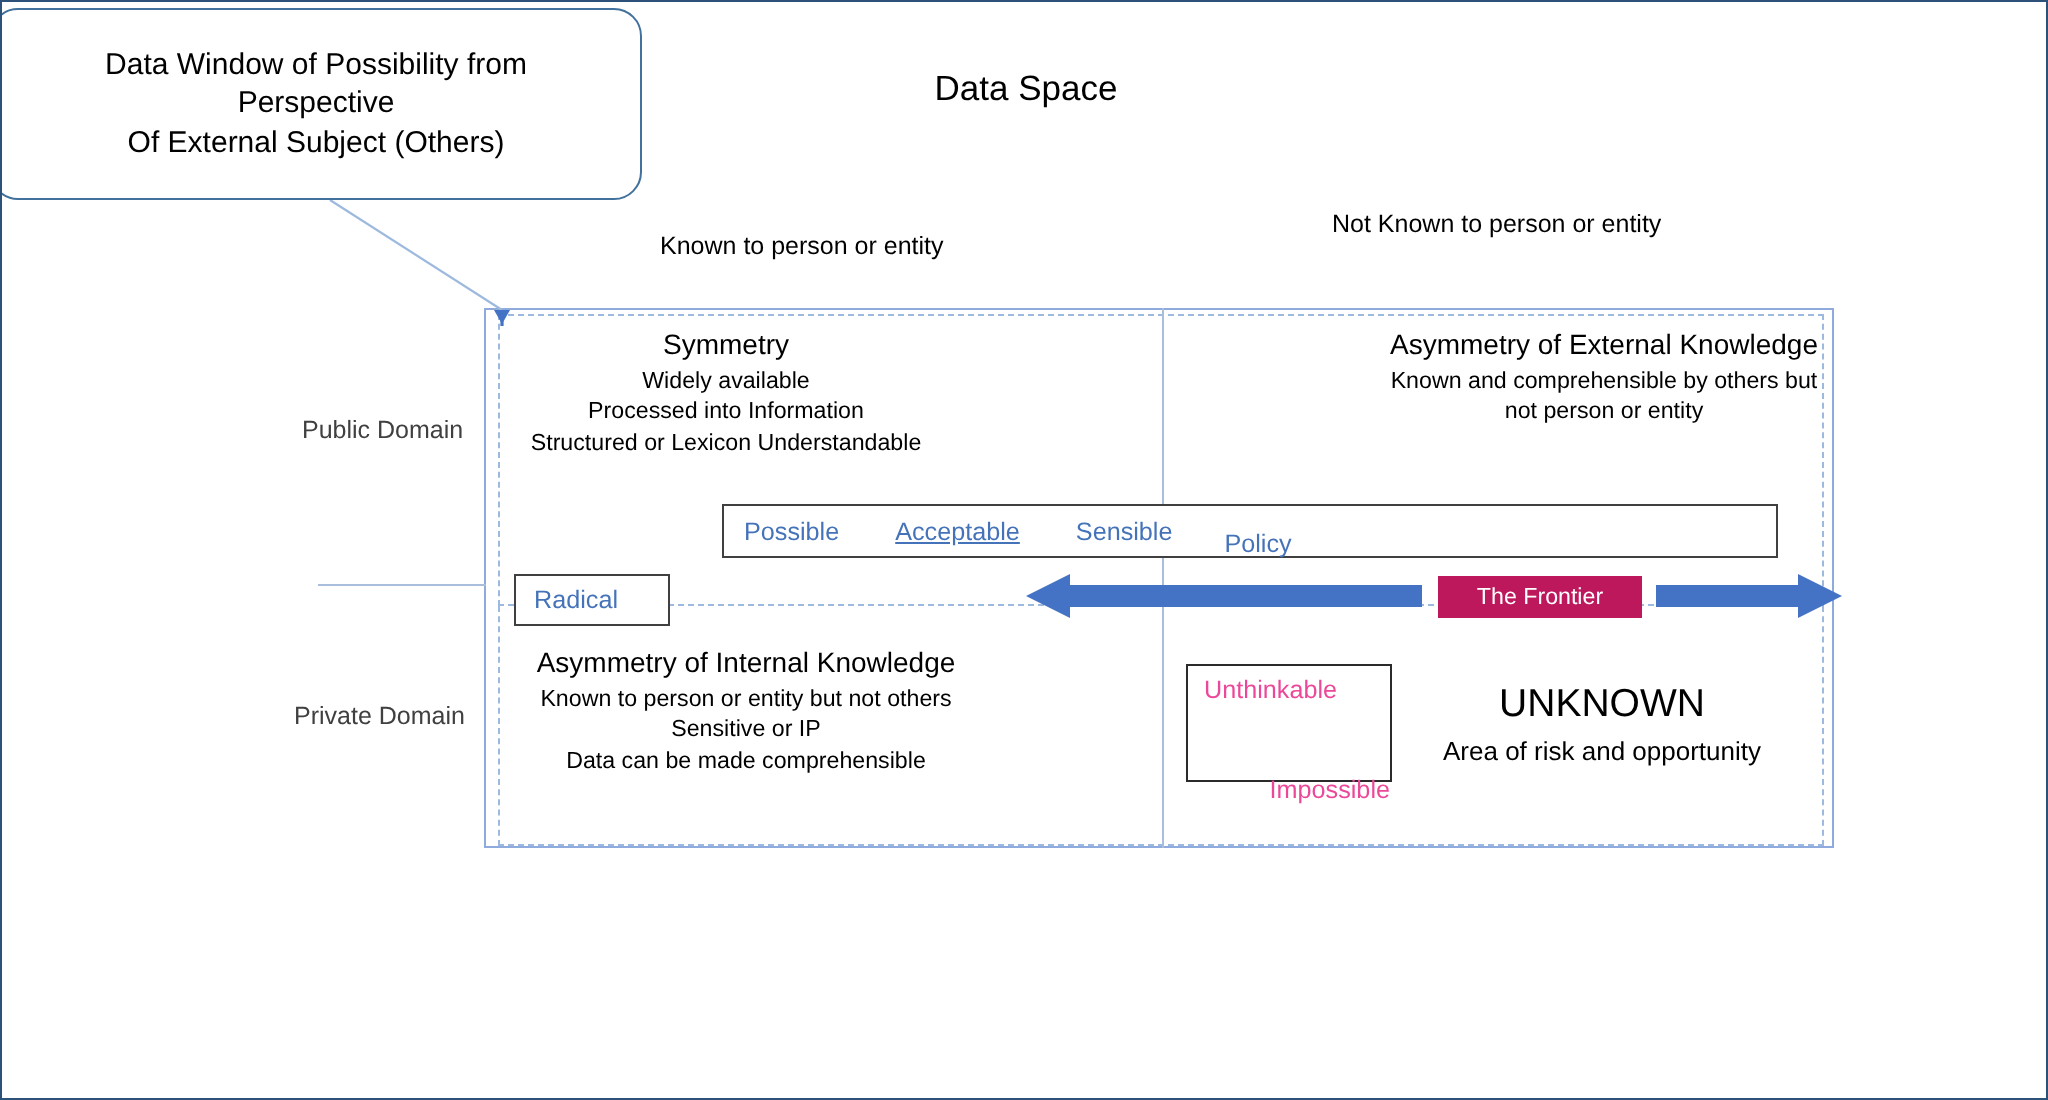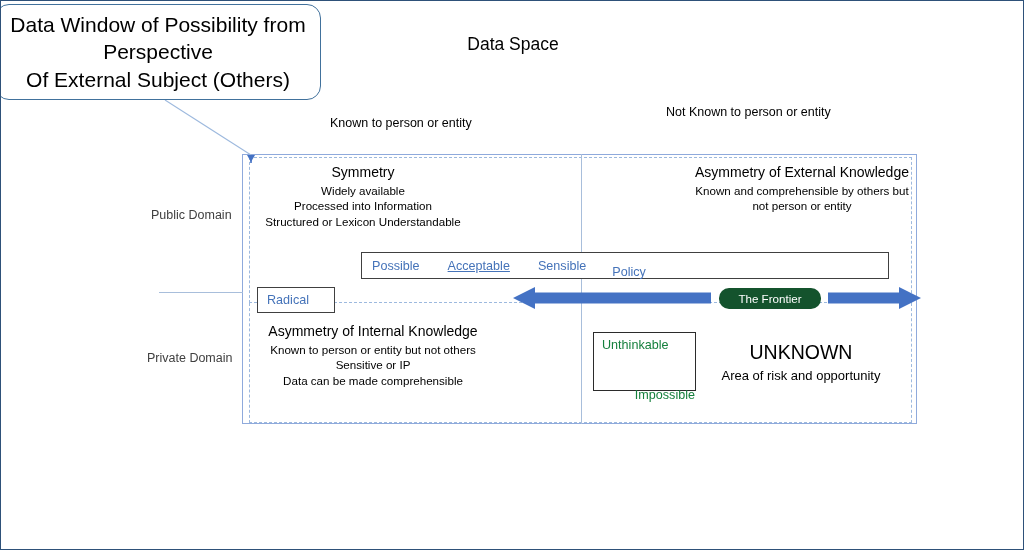--- a/index.html
+++ b/index.html
@@ -32,21 +32,21 @@
     border-radius: 14px;
     background: #ffffff;
     box-sizing: border-box;
     display: flex;
     align-items: center;
     justify-content: center;
     z-index: 6;
   }
   #callout .ctext {
     text-align: center;
-    font-size: 21px;
+    font-size: 15px;
     line-height: 1.30;
     color: #000;
     padding: 0 8px;
   }
   #callout-leader {
     position: absolute;
     left: 150px;
     top: 90px;
     width: 120px;
     height: 75px;
@@ -221,26 +221,25 @@
     width: 198px;
     height: 22px;
     z-index: 5;
   }
   #frontier-box {
     position: absolute;
     left: 718px;
     top: 287px;
     width: 102px;
     height: 21px;
-    background: #14532d;
+    background: #be185d;
     display: flex;
     align-items: center;
     justify-content: center;
     z-index: 5;
-    border-radius: 10px;
   }
   #frontier-box span {
     font-size: 11.6px;
     color: #ffffff;
     white-space: nowrap;
   }
   #arrow-right {
     position: absolute;
     left: 827px;
     top: 286px;
@@ -257,21 +256,21 @@
     width: 103px;
     height: 59px;
     border: 1.6px solid #2B2B2B;
     background: #ffffff;
     box-sizing: border-box;
     padding: 6px 0 0 8px;
     z-index: 6;
   }
   #unthink-box div {
     font-size: 12.6px;
-    color: #15803d;
+    color: #ec4899;
     line-height: 1;
   }
   #unthink-box div.second { margin-top: 37px; text-align: right; }
 </style>
 </head>
 <body>
 
 <div id="page">
 
   <svg id="callout-leader" viewBox="0 0 120 75" width="120" height="75">

